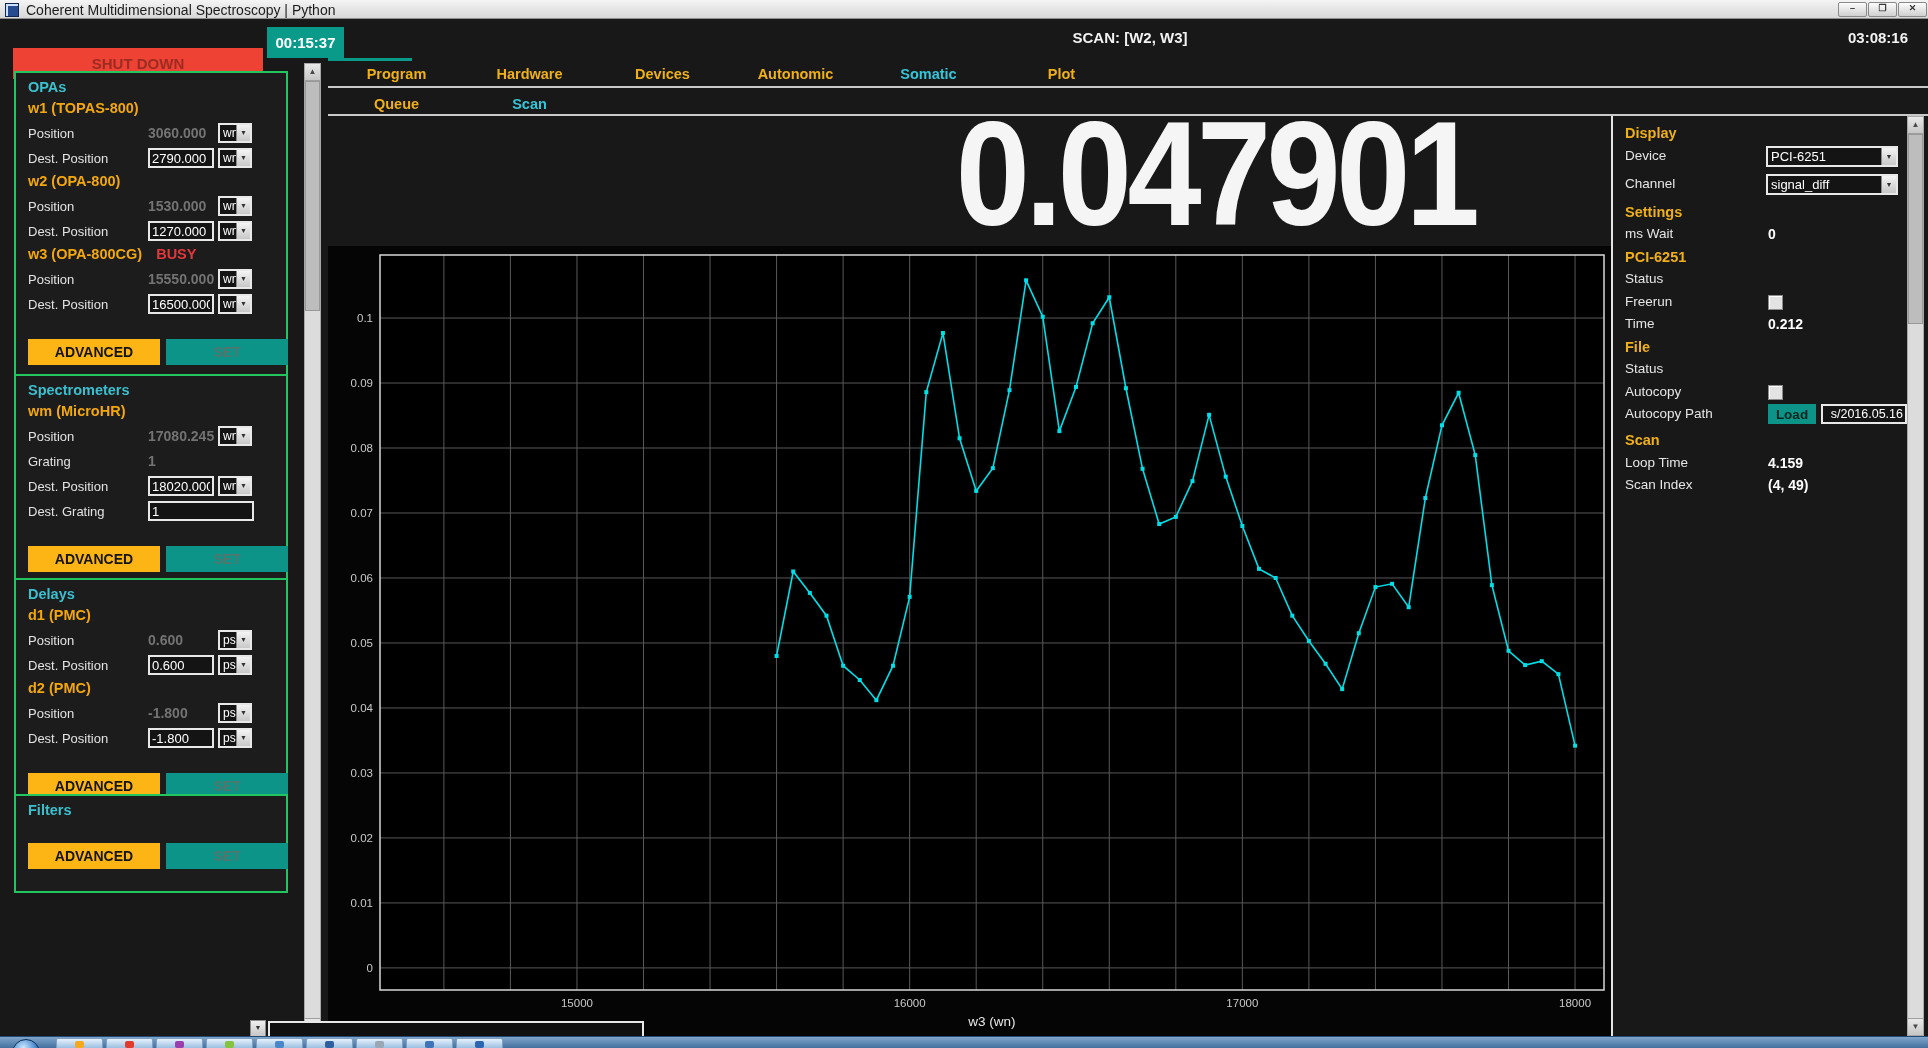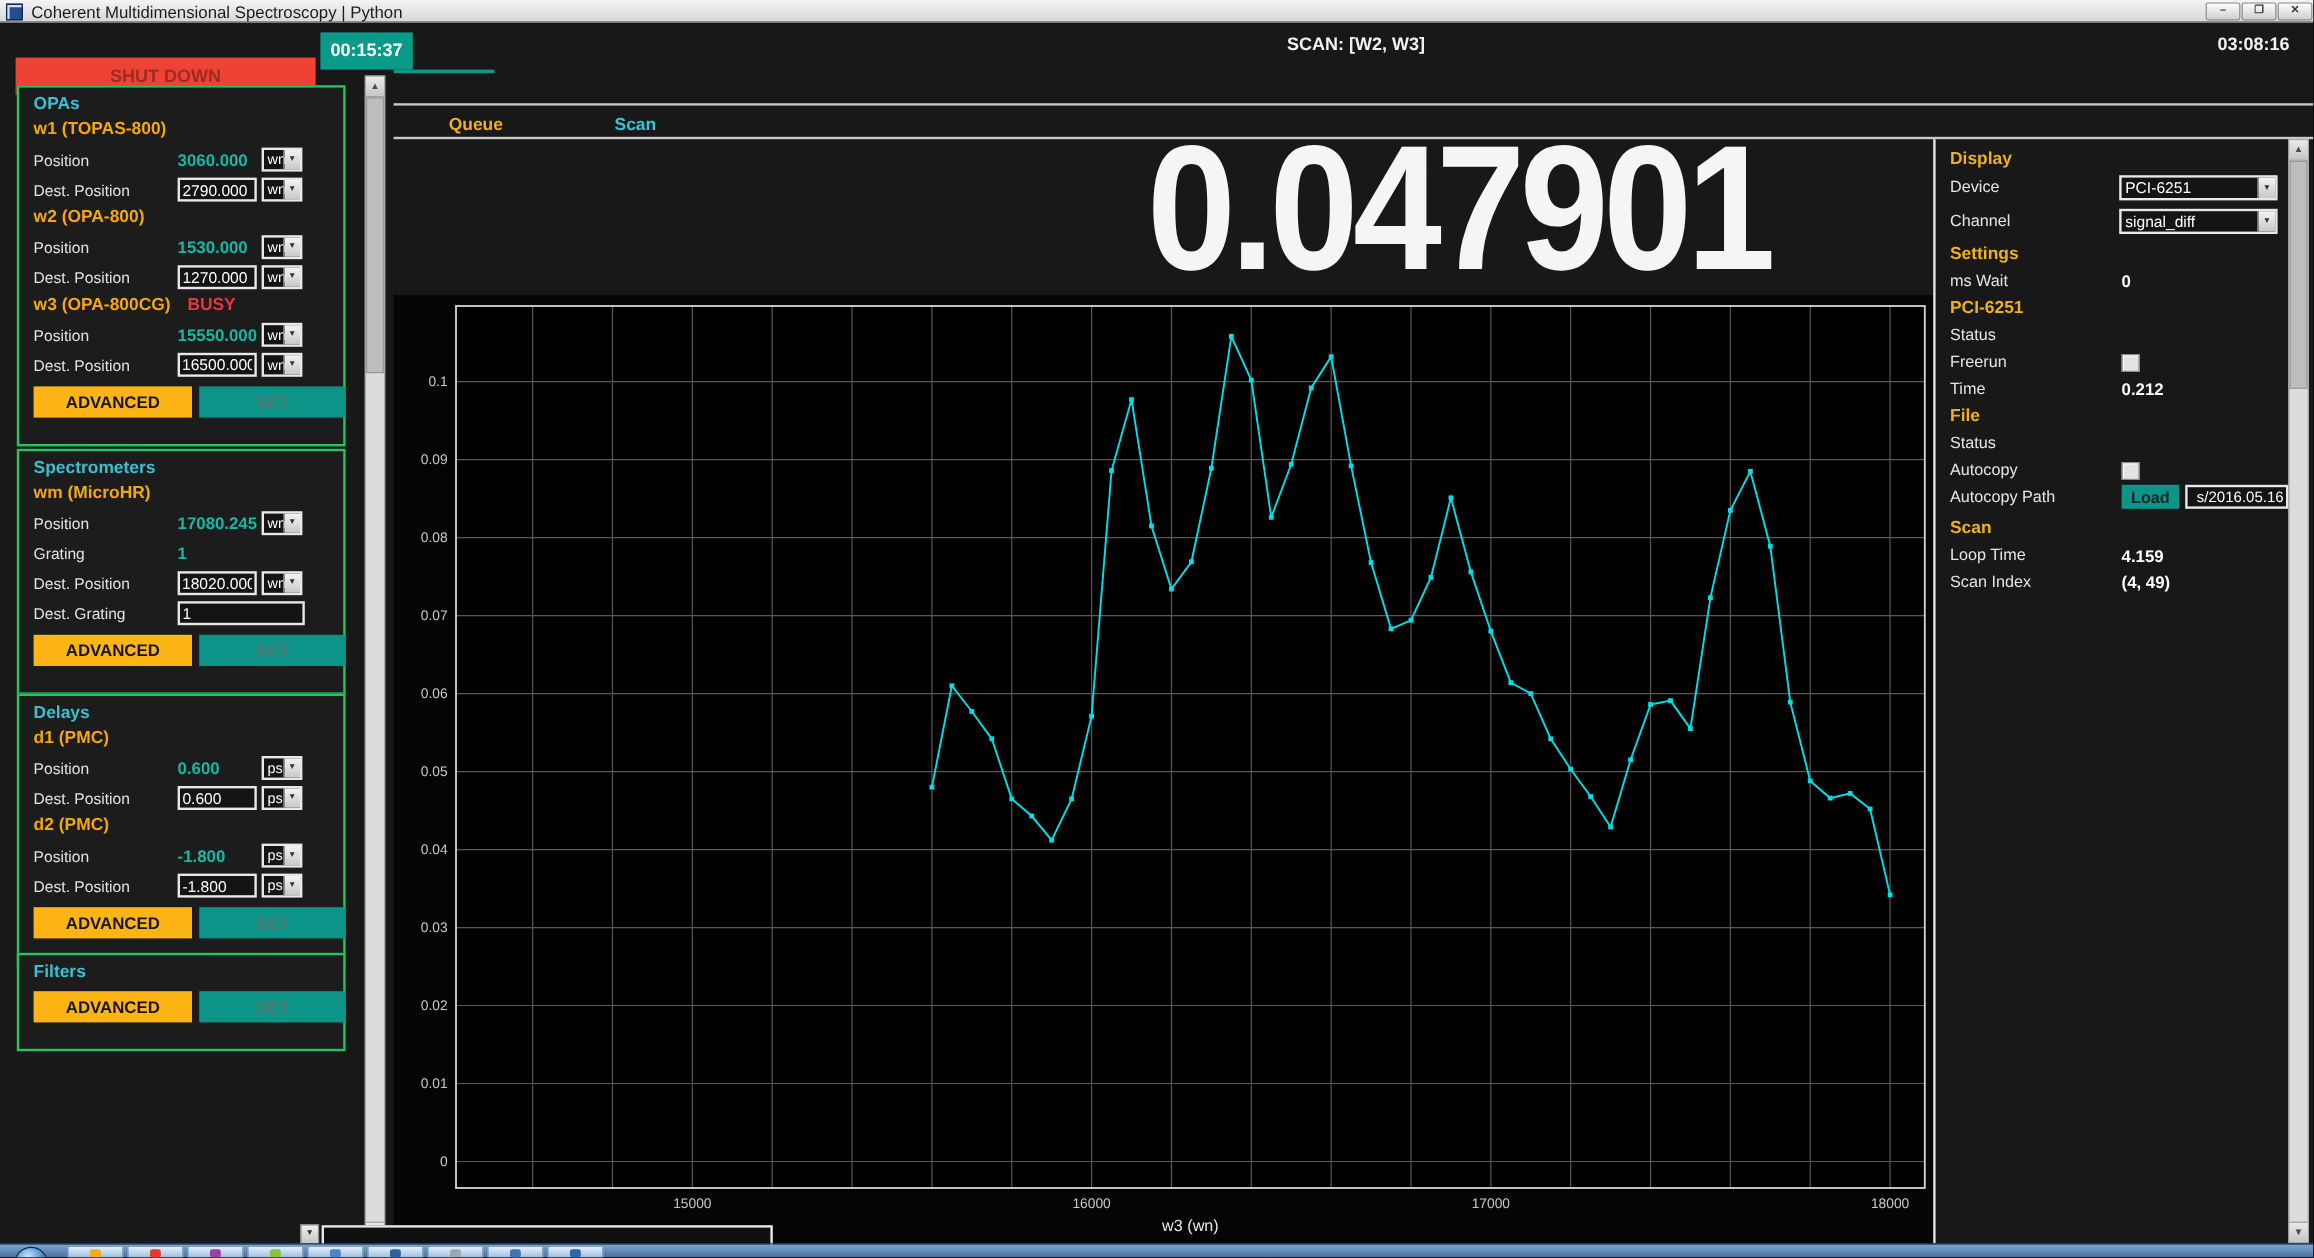--- a/index.html
+++ b/index.html
@@ -41,32 +41,32 @@
              letter-spacing:-5px;line-height:1;transform:scaleX(.9);transform-origin:right top;}
 
   
   .module{position:absolute;left:14px;width:274px;border:2px solid #22c55e;background:#1c1c1c;
           box-sizing:border-box;padding:6px 10px 20px 10px;}
   .mod-header{color:#3bc0cf;font-weight:bold;font-size:14.5px;height:21px;padding-left:2px;}
   .dev-name{color:#f3a70e;font-weight:bold;font-size:14.5px;height:23px;padding-left:2px;}
   .busy{color:#e5383b;font-weight:bold;font-size:14.5px;margin-left:14px;}
   .row{position:relative;height:25px;}
   .row-label{position:absolute;left:2px;top:3px;font-size:13px;color:#e2e2e2;}
-  .row-value{position:absolute;left:122px;top:2px;font-size:14px;font-weight:bold;color:#14b8a6;
+  .row-value{position:absolute;left:122px;top:2px;font-size:14px;font-weight:bold;color:#737373;
              width:66px;white-space:nowrap;overflow:hidden;}
   .text-input{position:absolute;left:122px;top:0;width:58px;height:16px;background:#141414;
               border:2px solid #e8e8e8;color:#fff;font-size:13px;font-family:"Liberation Sans",sans-serif;
               padding:0 2px;}
   .text-input.wide{width:98px;}
   .unit-combo{position:absolute;left:192px;top:0;width:34px;height:20px;border:2px solid #e8e8e8;
               background:#141414;box-sizing:border-box;}
   .unit-text{position:absolute;left:3px;top:1px;font-size:12px;color:#fff;}
   .combo-arrow{position:absolute;right:0;top:0;bottom:0;width:13px;background:linear-gradient(#f4f4f4,#c8c8c8);
                border-left:1px solid #8a8a8a;color:#333;font-size:7px;text-align:center;line-height:16px;}
-  .btn-row{position:relative;height:30px;margin-top:1px;}
+  .btn-row{position:relative;height:30px;margin-top:18px;}
   .btn-advanced{position:absolute;left:2px;top:2px;width:132px;height:26px;background:#fdb515;border:none;
                 color:#141414;font-weight:bold;font-size:14px;font-family:"Liberation Sans",sans-serif;}
   .btn-set{position:absolute;left:140px;top:2px;width:122px;height:26px;background:#0c9488;border:none;
            color:#53756e;font-weight:bold;font-size:14px;font-family:"Liberation Sans",sans-serif;}
 
   
   .vscroll{position:absolute;width:17px;background:#dcdcdc;border:1px solid #a8a8a8;box-sizing:border-box;}
   .vs-btn{position:absolute;left:0;width:15px;height:16px;background:linear-gradient(#e9e9e9,#c6c6c6);
           border-bottom:1px solid #9f9f9f;color:#4a4a4a;font-size:8px;text-align:center;line-height:16px;}
   .vs-btn.down{bottom:0;border-bottom:none;border-top:1px solid #9f9f9f;}
@@ -125,20 +125,28 @@
     <span class="winbtn max">❐</span>
     <span class="winbtn close">✕</span>
   </div>
 
   <div class="btn-shutdown">SHUT DOWN</div>
   <div class="timer">00:15:37</div>
   <div class="scan-status">SCAN: [W2, W3]</div>
   <div class="clock">03:08:16</div>
   <div class="teal-accent"></div>
 
+  <div class="tabrow r1" id="tabrow1">
+      <div class="tab inactive">Program</div>
+      <div class="tab inactive">Hardware</div>
+      <div class="tab inactive">Devices</div>
+      <div class="tab inactive">Autonomic</div>
+      <div class="tab active">Somatic</div>
+      <div class="tab inactive">Plot</div>
+    </div>
   <div class="hsep s1"></div>
   <div class="tabrow r2" id="tabrow2">
       <div class="tab inactive">Queue</div>
       <div class="tab active">Scan</div>
     </div>
   <div class="hsep s2"></div>
 
   <div class="big-value">0.047901</div>
 
   <div id="left-panel">

